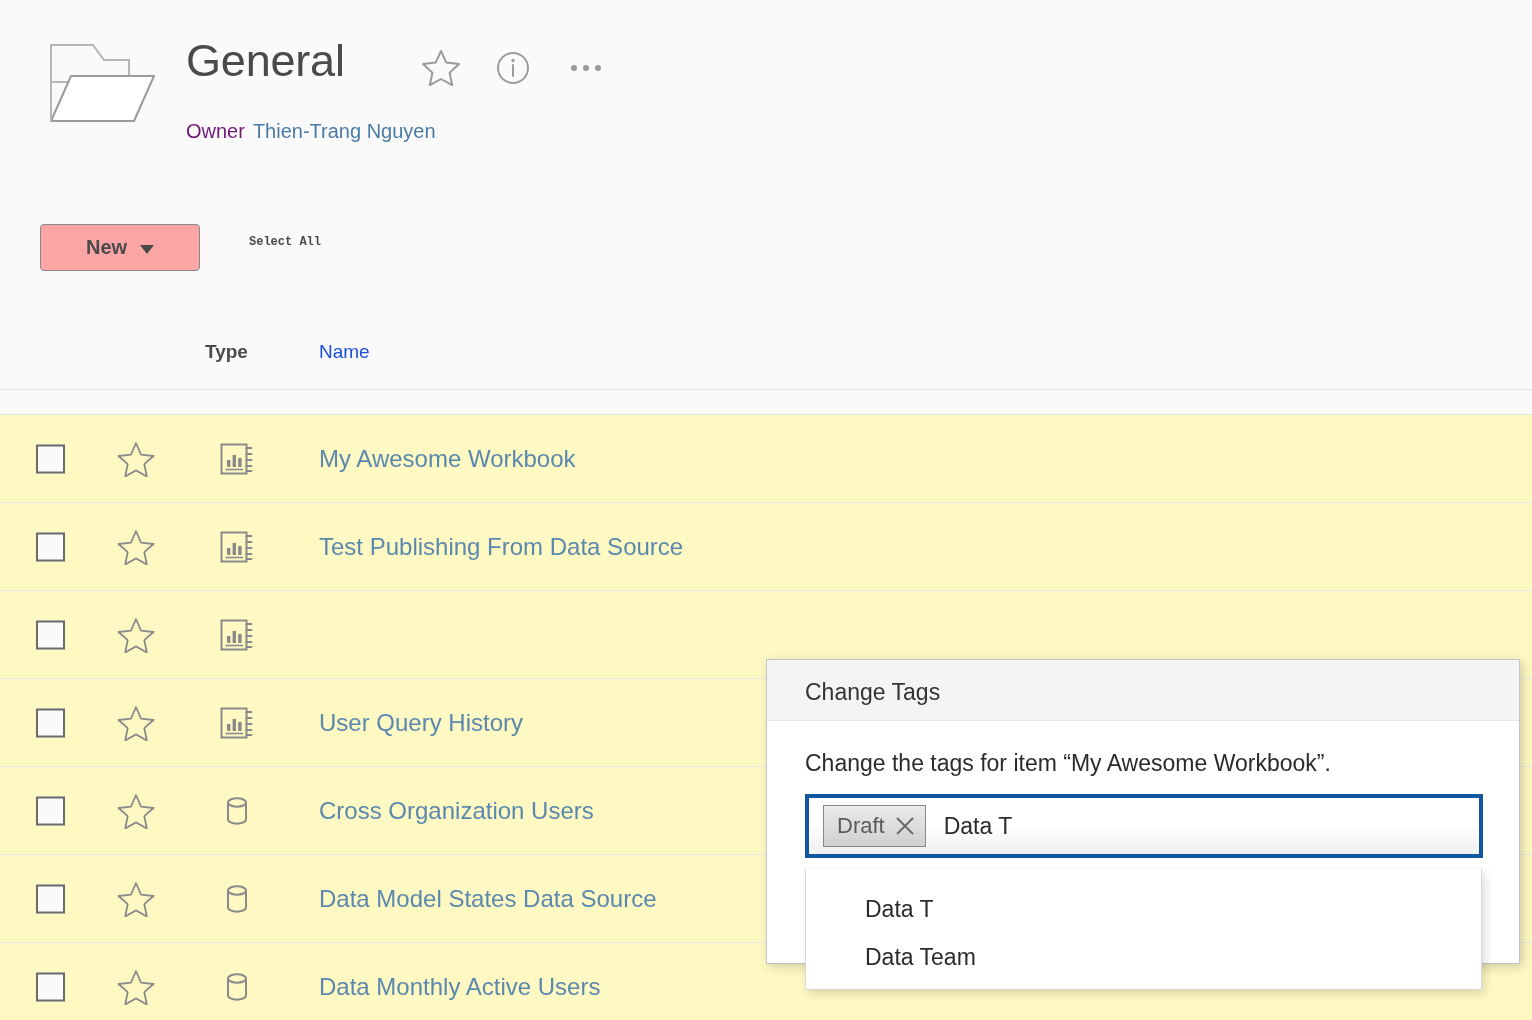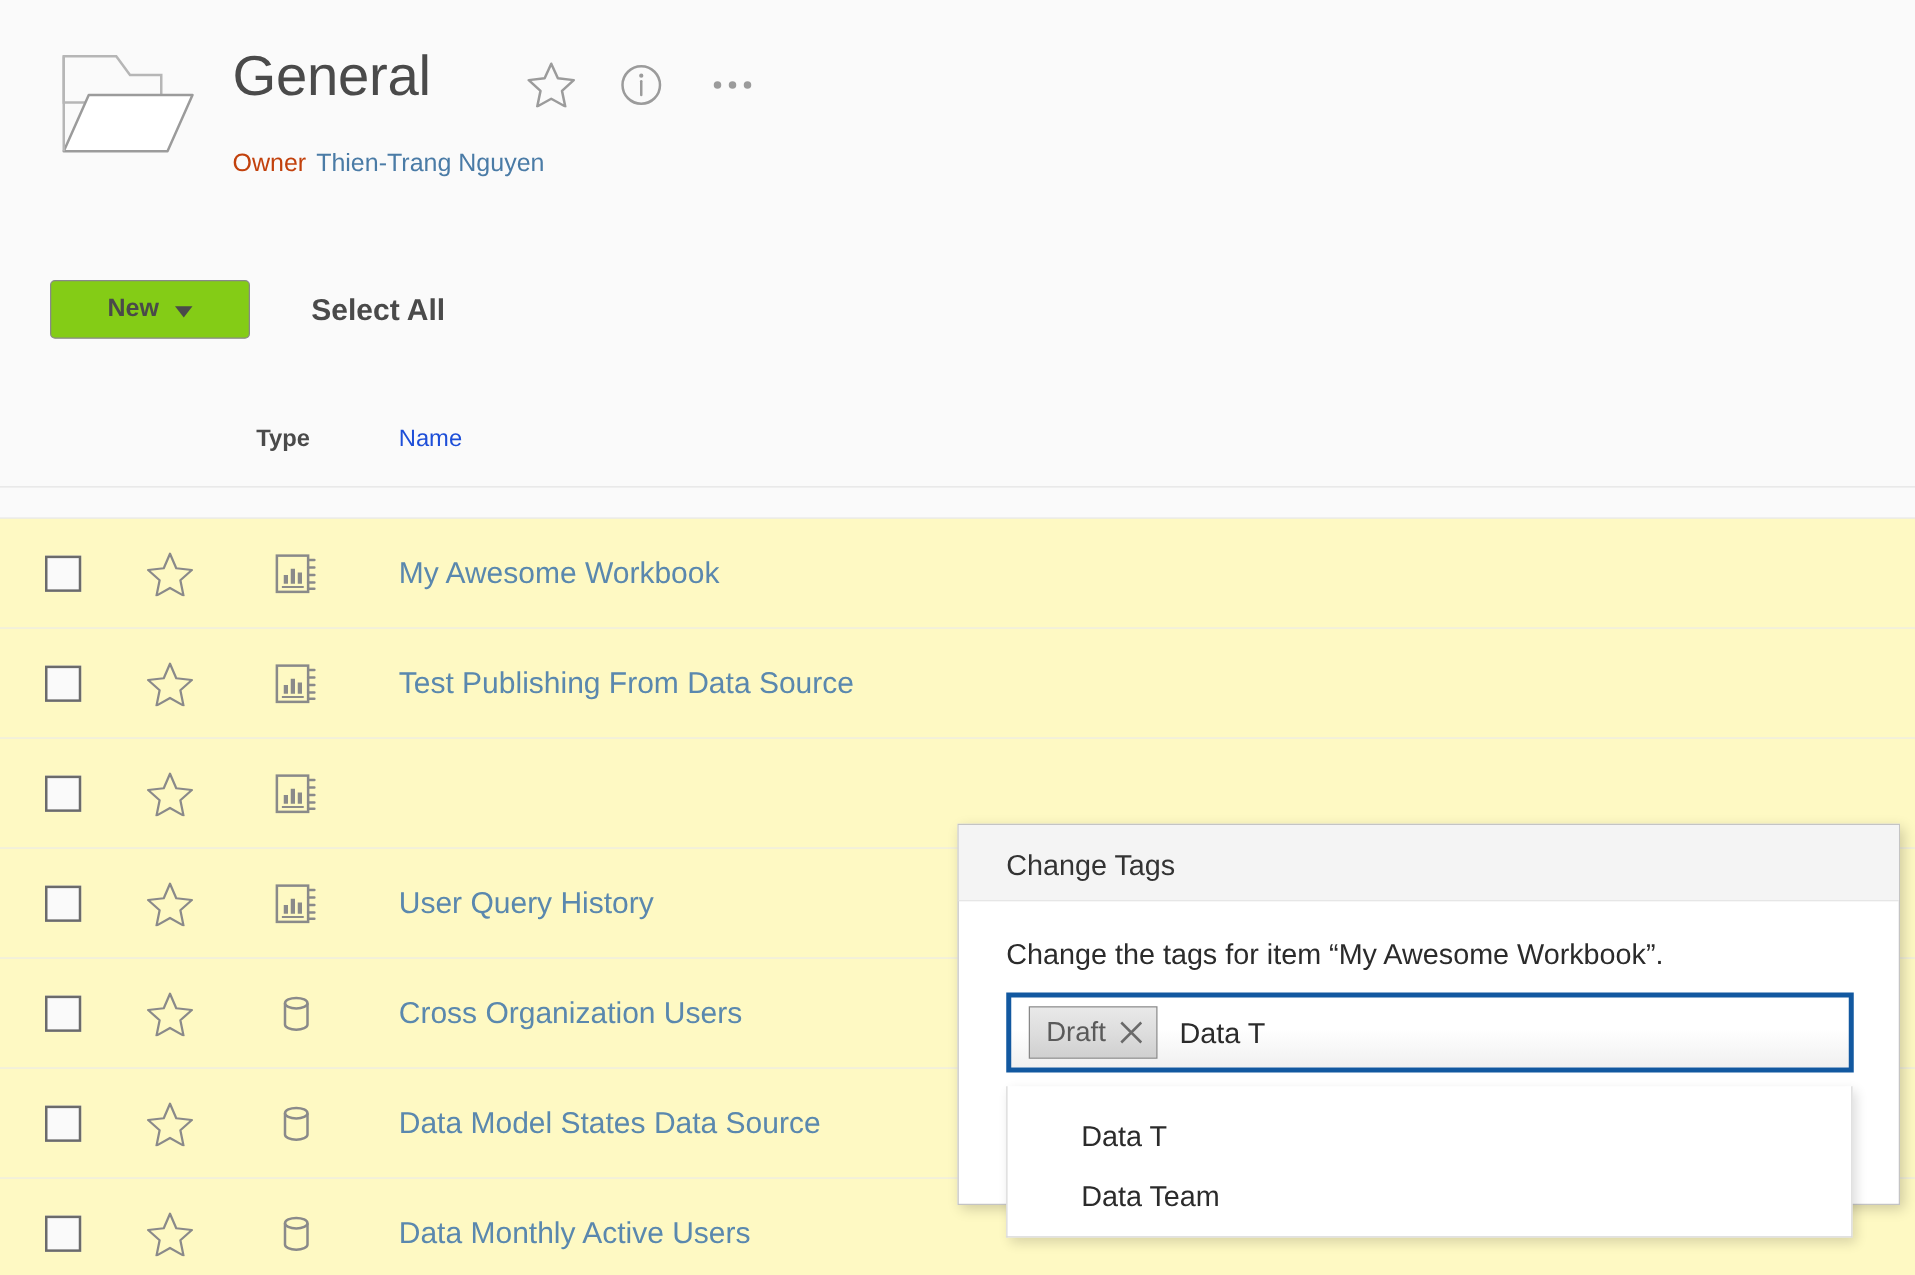--- a/index.html
+++ b/index.html
@@ -21,39 +21,39 @@
     letter-spacing: -0.2px; line-height: 56px;
   }
   .hdr-icon { position: absolute; cursor: pointer; }
   .star-hdr { left: 421px; top: 48px; width: 40px; height: 38px; }
   .info-hdr { left: 495px; top: 50px; width: 36px; height: 36px; }
   .more-hdr { left: 568px; top: 56px; width: 36px; height: 24px; }
   .owner-row {
     position: absolute; left: 186px; top: 118px;
     font-size: 20px; line-height: 26px; white-space: nowrap;
   }
-  .owner-label { color: #c2410c; font-weight: 400; }
+  .owner-label { color: #701a75; font-weight: 400; }
   .owner-name { color: #4a7ba6; font-weight: normal; margin-left: 8px; }
 
   
   .toolbar { position: absolute; left: 0; top: 224px; width: 1532px; height: 48px; }
   .new-button {
     position: absolute; left: 40px; top: 0; width: 160px; height: 47px;
-    border: 1px solid #898989; border-radius: 4px; background: #84cc16;
+    border: 1px solid #898989; border-radius: 4px; background: #fca5a5;
     display: flex; align-items: center; justify-content: center;
     font-size: 20px; color: #4a4a4a; font-weight: bold; cursor: pointer;
   }
   .new-button .caret {
     width: 0; height: 0; margin-left: 13px; margin-top: 3px;
     border-left: 7px solid transparent; border-right: 7px solid transparent;
     border-top: 9px solid #4a4a4a;
   }
   .select-all {
     position: absolute; left: 249px; top: 11px;
-    font-size: 24px; font-weight: bold; color: #4a4a4a; cursor: pointer;
+    font-size: 12px; font-weight: bold; color: #4a4a4a; cursor: pointer; font-family: Liberation Mono, monospace;
   }
 
   
   .table { position: absolute; left: 0; top: 322px; width: 1532px; }
   .table-head { position: relative; height: 67px; }
   .th {
     position: absolute; top: 18px; font-size: 19px; line-height: 24px;
   }
   .th-type { left: 205px; color: #4a4a4a; font-weight: bold; }
   .th-name { left: 319px; color: #1d4ed8; font-weight: 400; }

